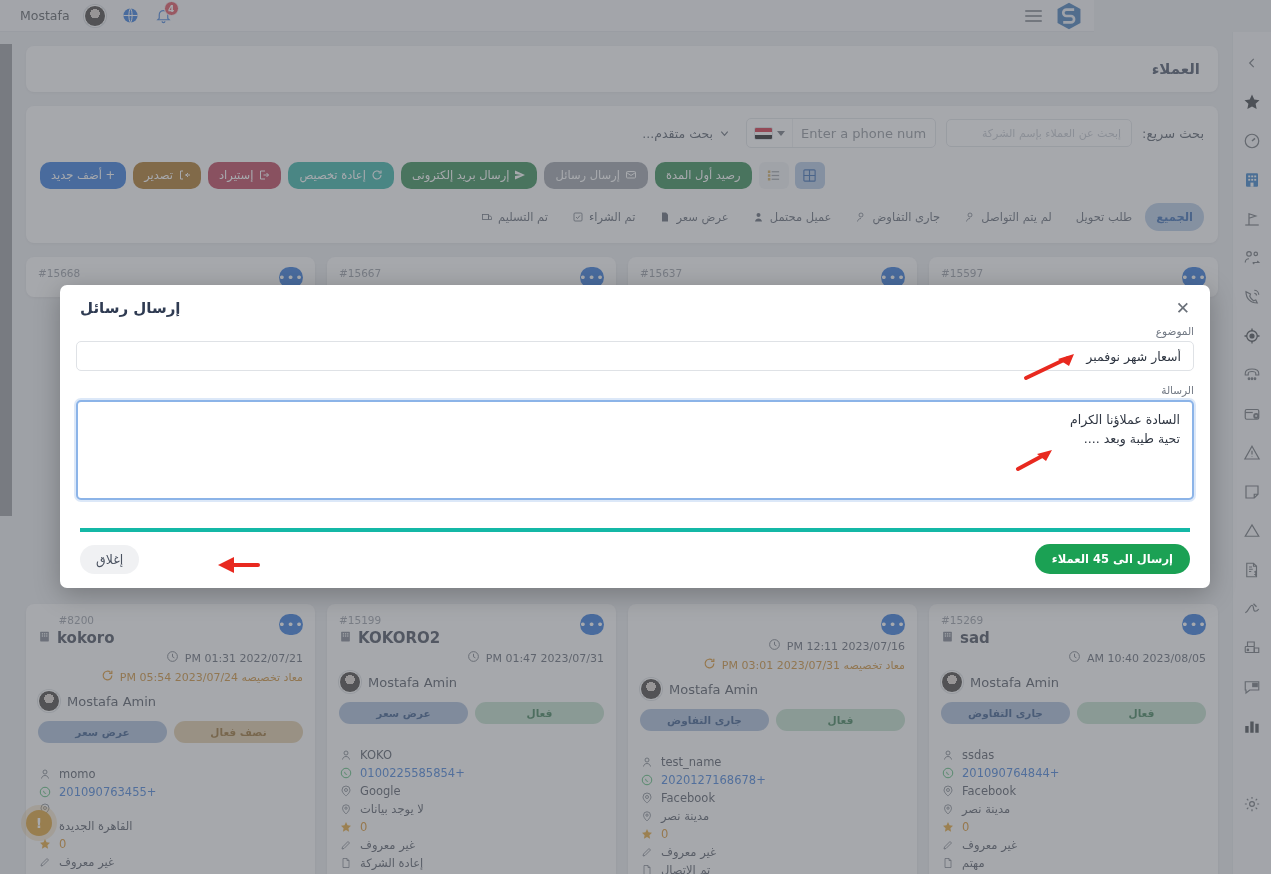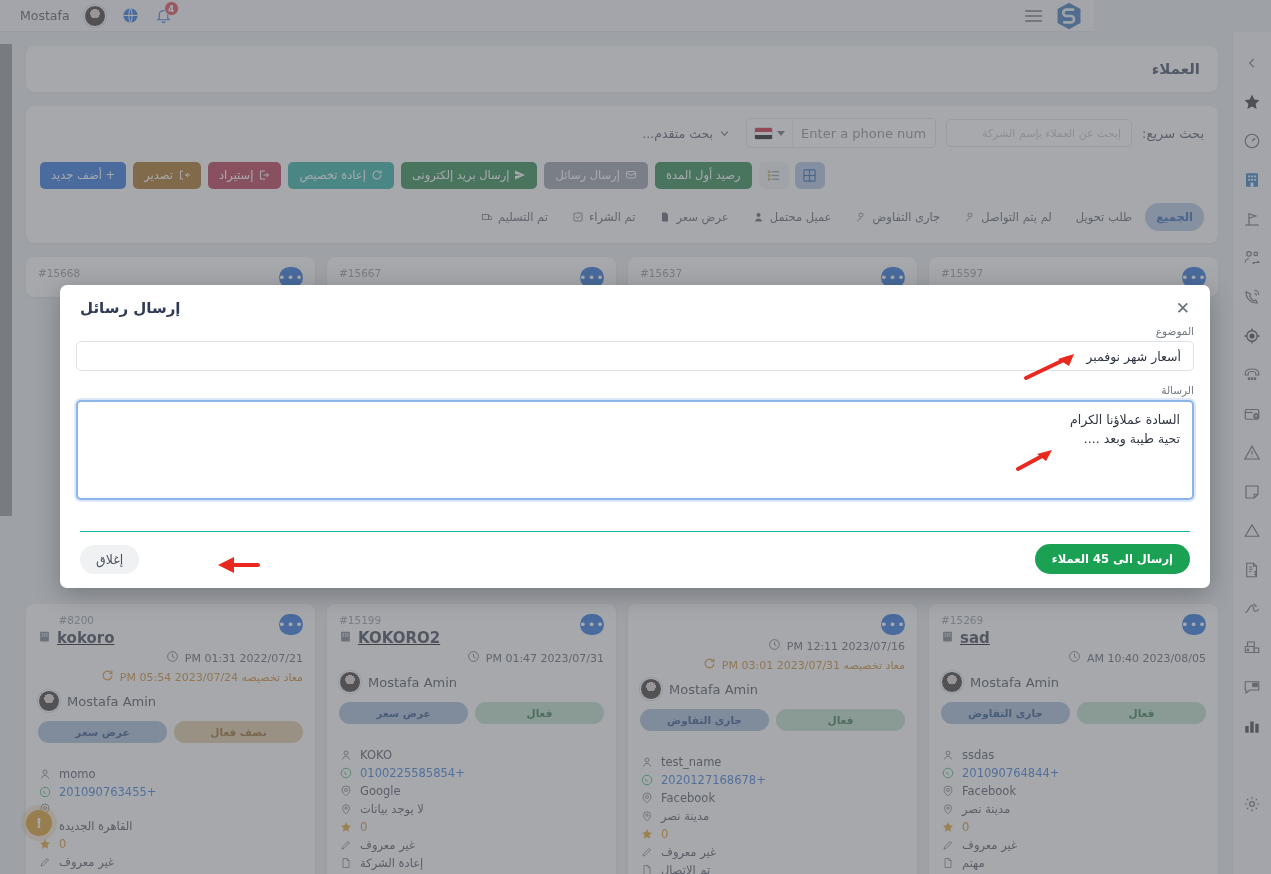--- a/index.html
+++ b/index.html
@@ -107,21 +107,21 @@
     font-size: 13px; color: #3d4654; font-family: inherit; background: transparent;
   }
   .phone-box input::placeholder { color: #7f858d; }
   .adv-search {
     display: flex; align-items: center; gap: 6px; font-size: 12.5px;
     color: #3d4654; cursor: pointer; white-space: nowrap; padding: 4px 6px;
   }
 
   .btn-row { display: flex; align-items: center; gap: 7px; margin-top: 14px; }
   .btn {
-    border: none; border-radius: 5px; color: #fff; font-size: 11.5px;
+    border: none; border-radius: 10px; color: #fff; font-size: 11.5px;
     padding: 7px 11px; cursor: pointer; display: flex; 
     gap: 5px; font-family: inherit; white-space: nowrap; line-height: 1.1;
   }
   .view-toggles { display: flex; gap: 6px; margin-right: auto; }
   .vt {
     width: 30px; height: 27px; border-radius: 6px; background: #eef0f3;
     display: flex; align-items: center; justify-content: center; cursor: pointer;
     color: #7a8089; border: none;
   }
   .vt.active { background: #a8c0e0; color: #1b55a8; }
@@ -148,21 +148,21 @@
   }
   .cc-top { display: flex; justify-content: space-between; align-items: flex-start; }
   .cc-dots {
     width: 24px; height: 21px; border-radius: 11px; background: #1565d8;
     color: #fff; font-size: 13px; display: flex; align-items: center;
     justify-content: center; letter-spacing: 1px; cursor: pointer; line-height: 0.6;
   }
   .cc-id { font-size: 10.5px; color: #8a909a; }
   .cc-name-row {
     display: flex; align-items: center; justify-content: flex-start;
-    gap: 6px; margin-top: 2px; flex-direction: row-reverse; text-decoration: underline;
+    gap: 6px; margin-top: 2px; flex-direction: row-reverse;
   }
   .cc-name { font-size: 15px; font-weight: 700; color: #2c3444; }
   .cc-line {
     display: flex; align-items: center; justify-content: flex-end; gap: 6px;
     font-size: 11px; margin-top: 3px; flex-direction: row-reverse;
   }
   .cc-date { color: #4c5361; }
   .cc-realloc { color: #c8801a; }
   .cc-owner-row {
     display: flex; align-items: center; justify-content: flex-start; gap: 7px;
@@ -219,21 +219,21 @@
     outline: none; font-family: inherit; background: #fff;
   }
   .f-gap { height: 13px; }
   .f-textarea {
     width: 100%; height: 100px; border: 2px solid #8cb4e8; border-radius: 5px;
     padding: 8px 12px; font-size: 12.5px; color: #2f3642; text-align: right;
     outline: none; resize: none; font-family: inherit; line-height: 1.55;
     box-shadow: 0 0 0 2px rgba(140,180,232,.30); background: #fff;
   }
   .modal-foot {
-    border-top: 1px solid #14b8a6; margin: 14px 20px 0 20px; padding: 12px 0 14px 0;
+    border-top: 4px solid #14b8a6; margin: 14px 20px 0 20px; padding: 12px 0 14px 0;
     display: flex; align-items: center; justify-content: space-between;
     flex-direction: row-reverse;
   }
   .btn-close-modal {
     background: #f0f1f3; border: none; border-radius: 15px; color: #4a5260;
     font-size: 12.5px; padding: 7px 16px; cursor: pointer; font-family: inherit;
   }
   .btn-send {
     background: #1ba154; border: none; border-radius: 15px; color: #fff;
     font-size: 11.5px; font-weight: 700; padding: 8px 17px; cursor: pointer;

